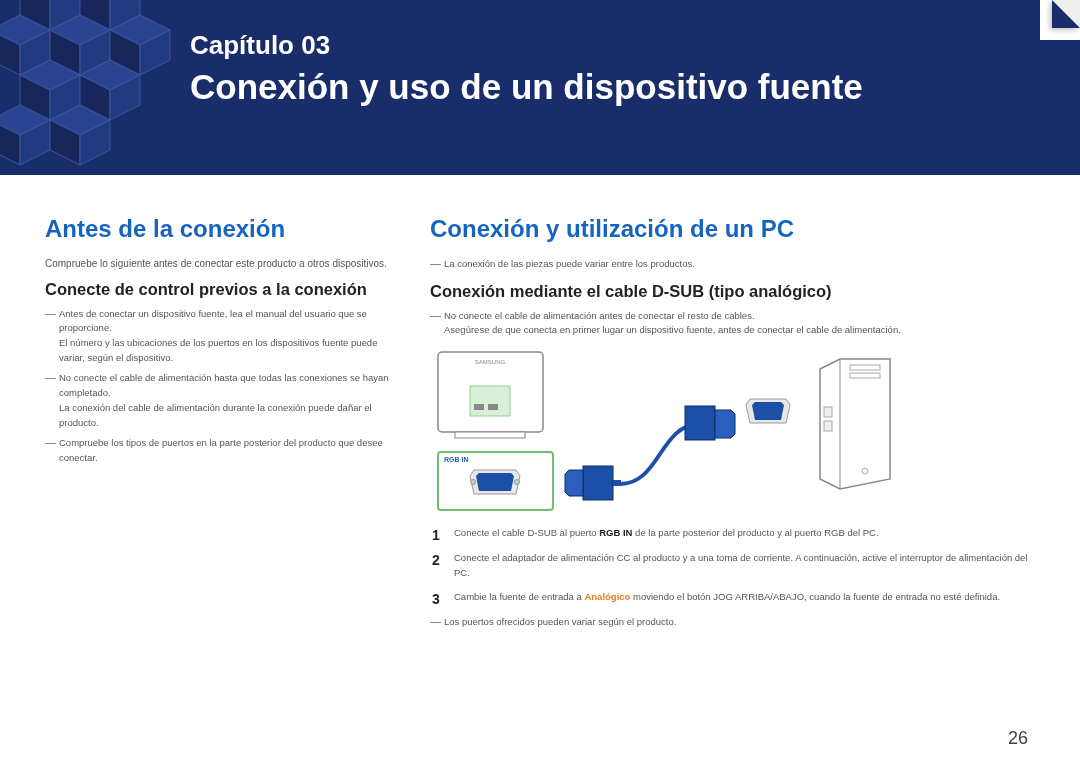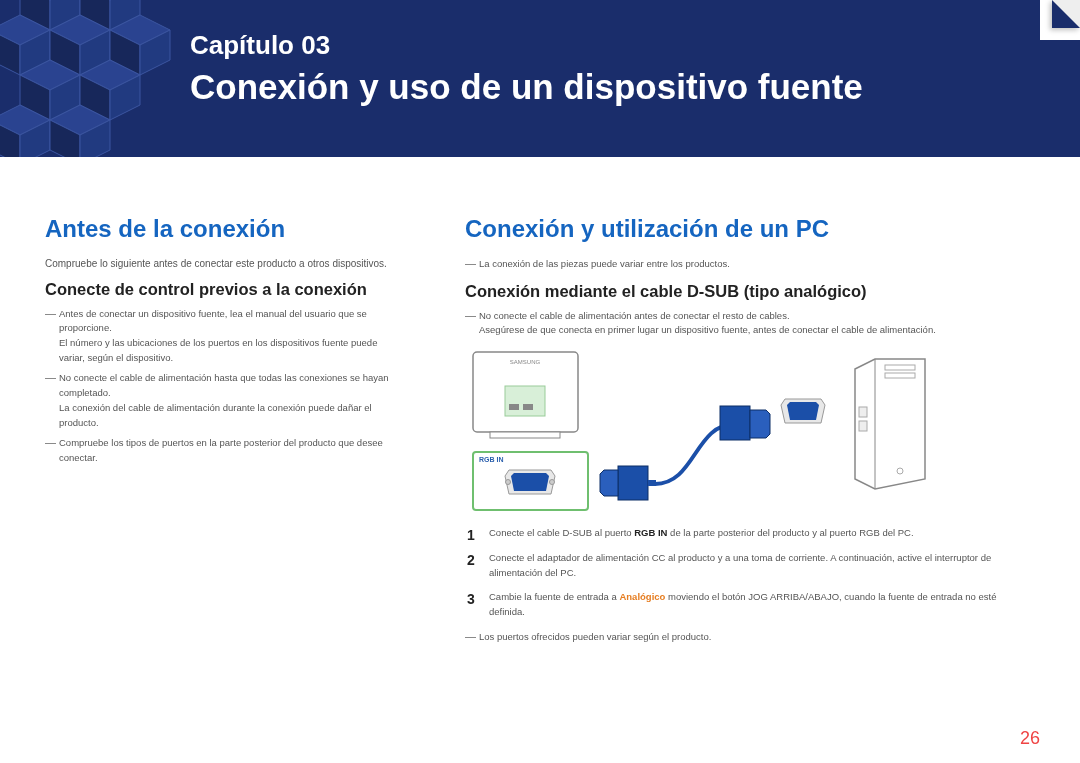--- a/index.html
+++ b/index.html
@@ -1,49 +1,49 @@
 <!DOCTYPE html>
 <html><head>
 <meta charset="utf-8">
 <style>
   * { box-sizing: border-box; margin: 0; padding: 0; }
   html, body { width: 1080px; height: 763px; font-family: Arial, Helvetica, sans-serif; background: #fff; color: #222; }
   .page { width: 1080px; height: 763px; position: relative; }
   .header {
     position: relative;
-    width: 100%; height: 157px;
+    width: 100%; height: 175px;
     background: #1a2d6b;
     overflow: hidden;
     padding: 30px 45px 0 190px;
   }
   .cubes {
     position: absolute;
     left: 0; top: -20px;
     width: 200px; height: 210px;
     overflow: hidden;
   }
   .cubes svg { position: absolute; left: -10px; top: -10px; }
   .chapter-label { font-size: 26px; font-weight: 600; color: #fff; }
   .chapter-title { font-size: 35px; font-weight: 600; color: #fff; margin-top: 6px; }
   .content { position: absolute; top: 215px; left: 45px; right: 45px; bottom: 0; display: flex; }
   .col-left { width: 385px; padding-right: 28px; }
-  .col-right { flex: 1; margin-left: 35px; }
+  .col-right { flex: 1; }
   h2.section { font-size: 24px; font-weight: 600; color: #1565c0; margin-bottom: 14px; }
   .intro { font-size: 10px; color: #555; line-height: 1.45; margin-bottom: 8px; }
   h3.subsection { font-size: 16.5px; font-weight: 600; color: #222; margin-bottom: 8px; }
   ul.dash { list-style: none; padding: 0; margin: 0; }
   ul.dash > li { position: relative; padding-left: 14px; font-size: 9.5px; color: #555; line-height: 1.55; margin-bottom: 6px; }
   ul.dash > li::before { content: "―"; position: absolute; left: 0; top: -2px; font-size: 11px; color: #666; }
   ol.steps { list-style: none; padding: 0; margin: 6px 0 2px 0; counter-reset: step; }
   ol.steps > li { position: relative; padding-left: 24px; font-size: 9.5px; color: #555; line-height: 1.55; margin-bottom: 10px; }
   ol.steps > li::before { counter-increment: step; content: counter(step); position: absolute; left: 2px; top: -1px; font-size: 14px; font-weight: 600; color: #222; }
   .bold { font-weight: 700; color: #222; }
   .orange { color: #e67e22; font-weight: 600; }
   .diagram { width: 560px; height: 170px; margin: 6px 0 12px 0; }
-  .pagenum { position: absolute; right: 40px; bottom: 14px; font-size: 18px; color: #ef4444; }
+  .pagenum { position: absolute; right: 52px; bottom: 14px; font-size: 18px; color: #404040; }
   .header-clip { position: absolute; top:0; right:0; width:40px; height:40px; background:#fff;}
   .header-fold { position:absolute; top:0; right:0; width:0; height:0; border-top: 28px solid #eee; border-left: 28px solid #1a2d6b; box-shadow: -2px 2px 5px rgba(0,0,0,0.25); }
 </style>
 </head>
 <body>
 
 <div class="page">
 
   <div class="header">
     <div class="cubes">

